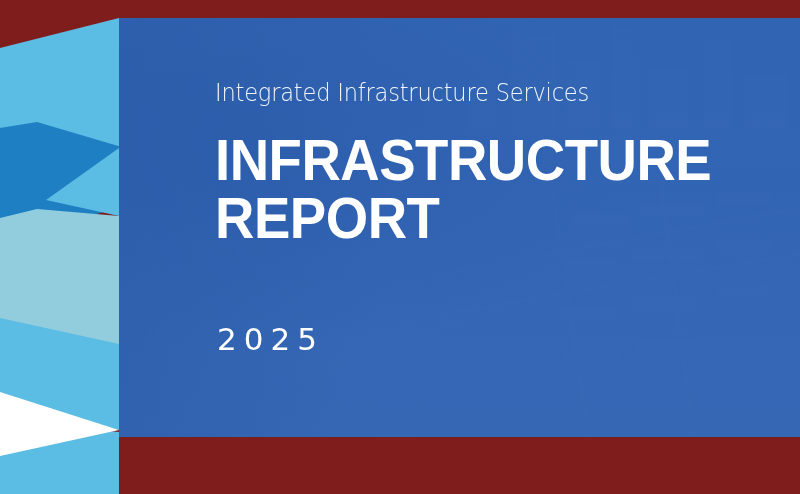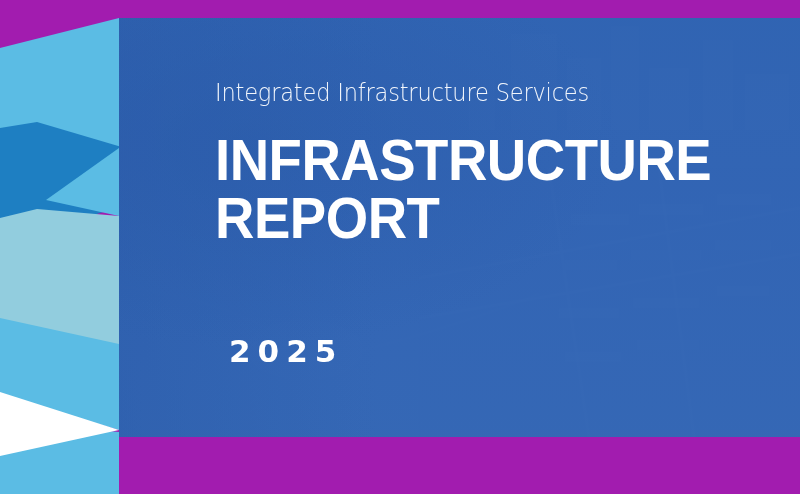--- a/index.html
+++ b/index.html
@@ -9,21 +9,21 @@
   }
   body {
     font-family: "Liberation Sans", sans-serif;
   }
 
   #cover {
     position: relative;
     width: 800px;
     height: 494px;
     overflow: hidden;
-    background: #a21caf;
+    background: #7f1d1d;
   }
 
   
   #left-pattern {
     position: absolute;
     left: 0;
     top: 0;
     width: 125px;
     height: 494px;
   }
@@ -99,24 +99,24 @@
     transform: scaleX(0.94);
     transform-origin: left center;
   }
   #title-line-1 { top: 113px; }
   #title-line-2 { top: 171px; }
 
   .year {
     position: absolute;
     left: 2px;
     top: 303px;
-    margin: 12px;
+    margin: 0;
     font-family: "DejaVu Sans", sans-serif;
     font-size: 31px;
-    font-weight: 700;
+    font-weight: 400;
     letter-spacing: 7px;
     color: #ffffff;
     white-space: nowrap;
   }
 </style>
 </head>
 <body>
 
 <div id="cover">
 

